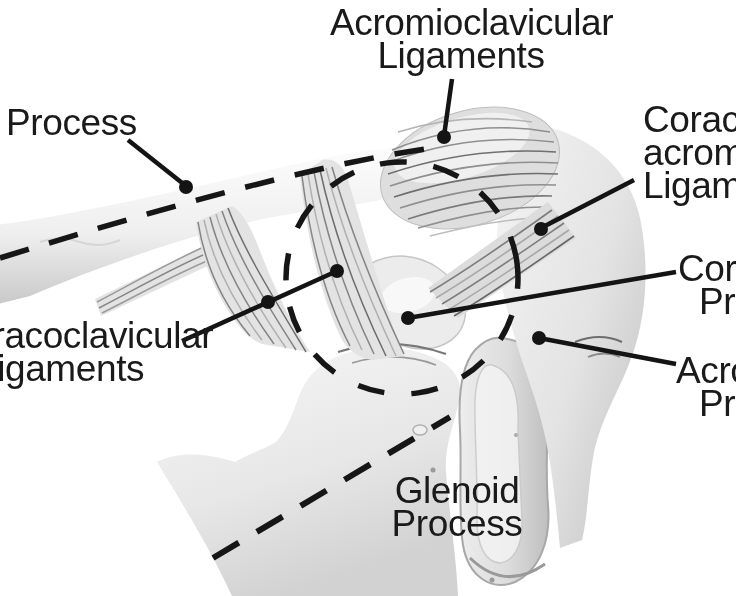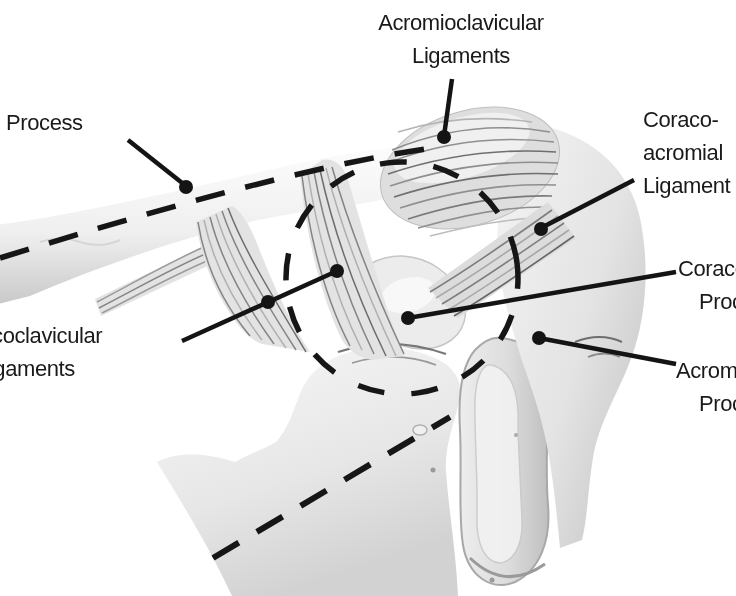--- a/index.html
+++ b/index.html
@@ -1,19 +1,19 @@
 <!DOCTYPE html>
 <html><head>
 <meta charset="utf-8">
 <style>
   html,body{margin:0;padding:0;background:#fff;}
   .stage{position:relative;width:736px;height:596px;overflow:hidden;background:#fff;
          font-family:"Liberation Sans", sans-serif;}
   .stage svg{position:absolute;left:0;top:0;}
-  .lbl{position:absolute;color:#1a1a1a;font-size:22px;line-height:33px;
+  .lbl{position:absolute;color:#1a1a1a;font-size:37px;line-height:33px;
        letter-spacing:-0.4px;white-space:nowrap;z-index:5;}
   .center{text-align:center;}
 </style>
 </head>
 <body>
 
 <div class="stage">
 
 <svg width="736" height="596" viewBox="0 0 736 596">
   <defs>
@@ -189,14 +189,18 @@
 <div class="lbl" style="left:676px;top:354px;">
   <div>Acromion</div>
   <div style="padding-left:23px;">Process</div>
 </div>
 
 <div class="lbl" style="left:-54px;top:319px;">
   <div>Coracoclavicular</div>
   <div style="padding-left:31px;">Ligaments</div>
 </div>
 
+<div class="lbl center" style="left:357px;top:474px;width:200px;">
+  <div>Glenoid</div>
+  <div>Process</div>
+</div>
 
 </div>
 
 </body></html>

